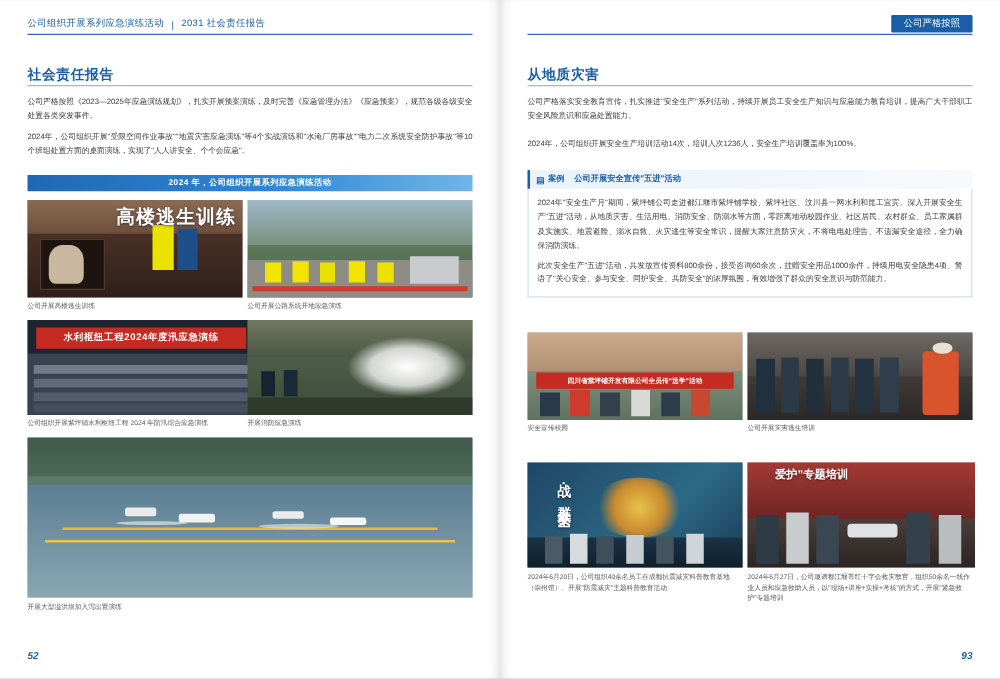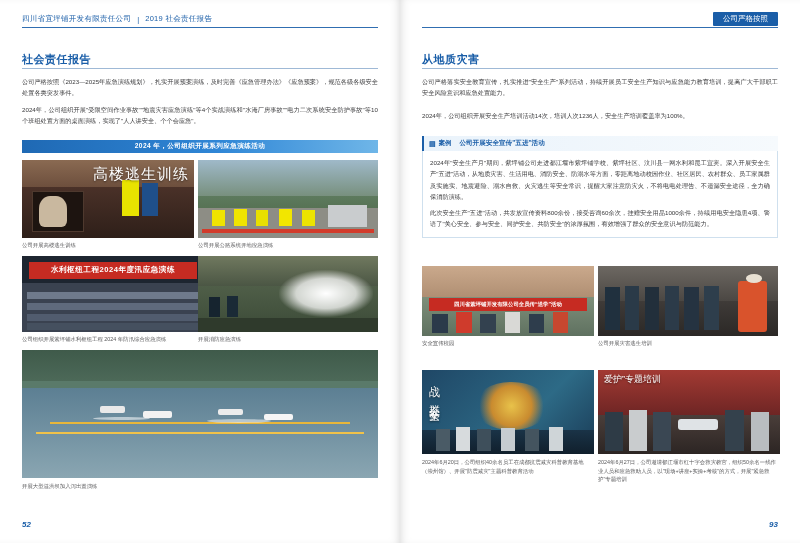--- a/index.html
+++ b/index.html
@@ -103,40 +103,41 @@
   .ovl { position:absolute; }
 
   
   .pgno {
     position:absolute; bottom:14px; font-size:8px; color:#1a5ea8; font-weight:bold;font-style:italic;
   }
   .pgno.l { left:22px; }
   .pgno.r { right:22px; }
 
   .bigtext {
-    position:absolute; color:#fff; font-weight:normal; text-shadow:0 1px 2px rgba(0,0,0,.5);
+    position:absolute; color:#fff; font-weight:bold; text-shadow:0 1px 2px rgba(0,0,0,.5);
     line-height:1.05;
+    margin-left:16px;
   }
   .redband {
     position:absolute; background:#c62b22; color:#fff;
     display:flex; align-items:center; justify-content:center;
     font-weight:bold; text-align:center;
   }
 </style>
 </head>
 <body>
 
 <div class="spread">
 
   <div class="page left">
 
     <div class="hdr hdr-left">
-      <span class="hdr-text">四川省宜坪铺开发有限责任公司</span>
+      <span class="hdr-text">公司组织开展系列应急演练活动</span>
       <span class="hdr-sep">|</span>
-      <span class="hdr-text">2019 社会责任报告</span>
+      <span class="hdr-text">2031 社会责任报告</span>
     </div>
     <div class="hdr-rule"></div>
 
     <div class="sec-title" style="top:52px;">社会责任报告</div>
     <div class="sec-rule" style="top:68px;"></div>
 
     <div class="para" style="top:76px;">公司严格按照《2023—2025年应急演练规划》，扎实开展预案演练，及时完善《应急管理办法》《应急预案》，规范各级各级安全处置各类突发事件。</div>
     <div class="para" style="top:104px;">2024年，公司组织开展"受限空间作业事故""地震灾害应急演练"等4个实战演练和"水淹厂房事故""电力二次系统安全防护事故"等10个班组处置方面的桌面演练，实现了"人人讲安全、个个会应急"。</div>
 
     <div class="banner" style="top:140px;">2024 年，公司组织开展系列应急演练活动</div>

